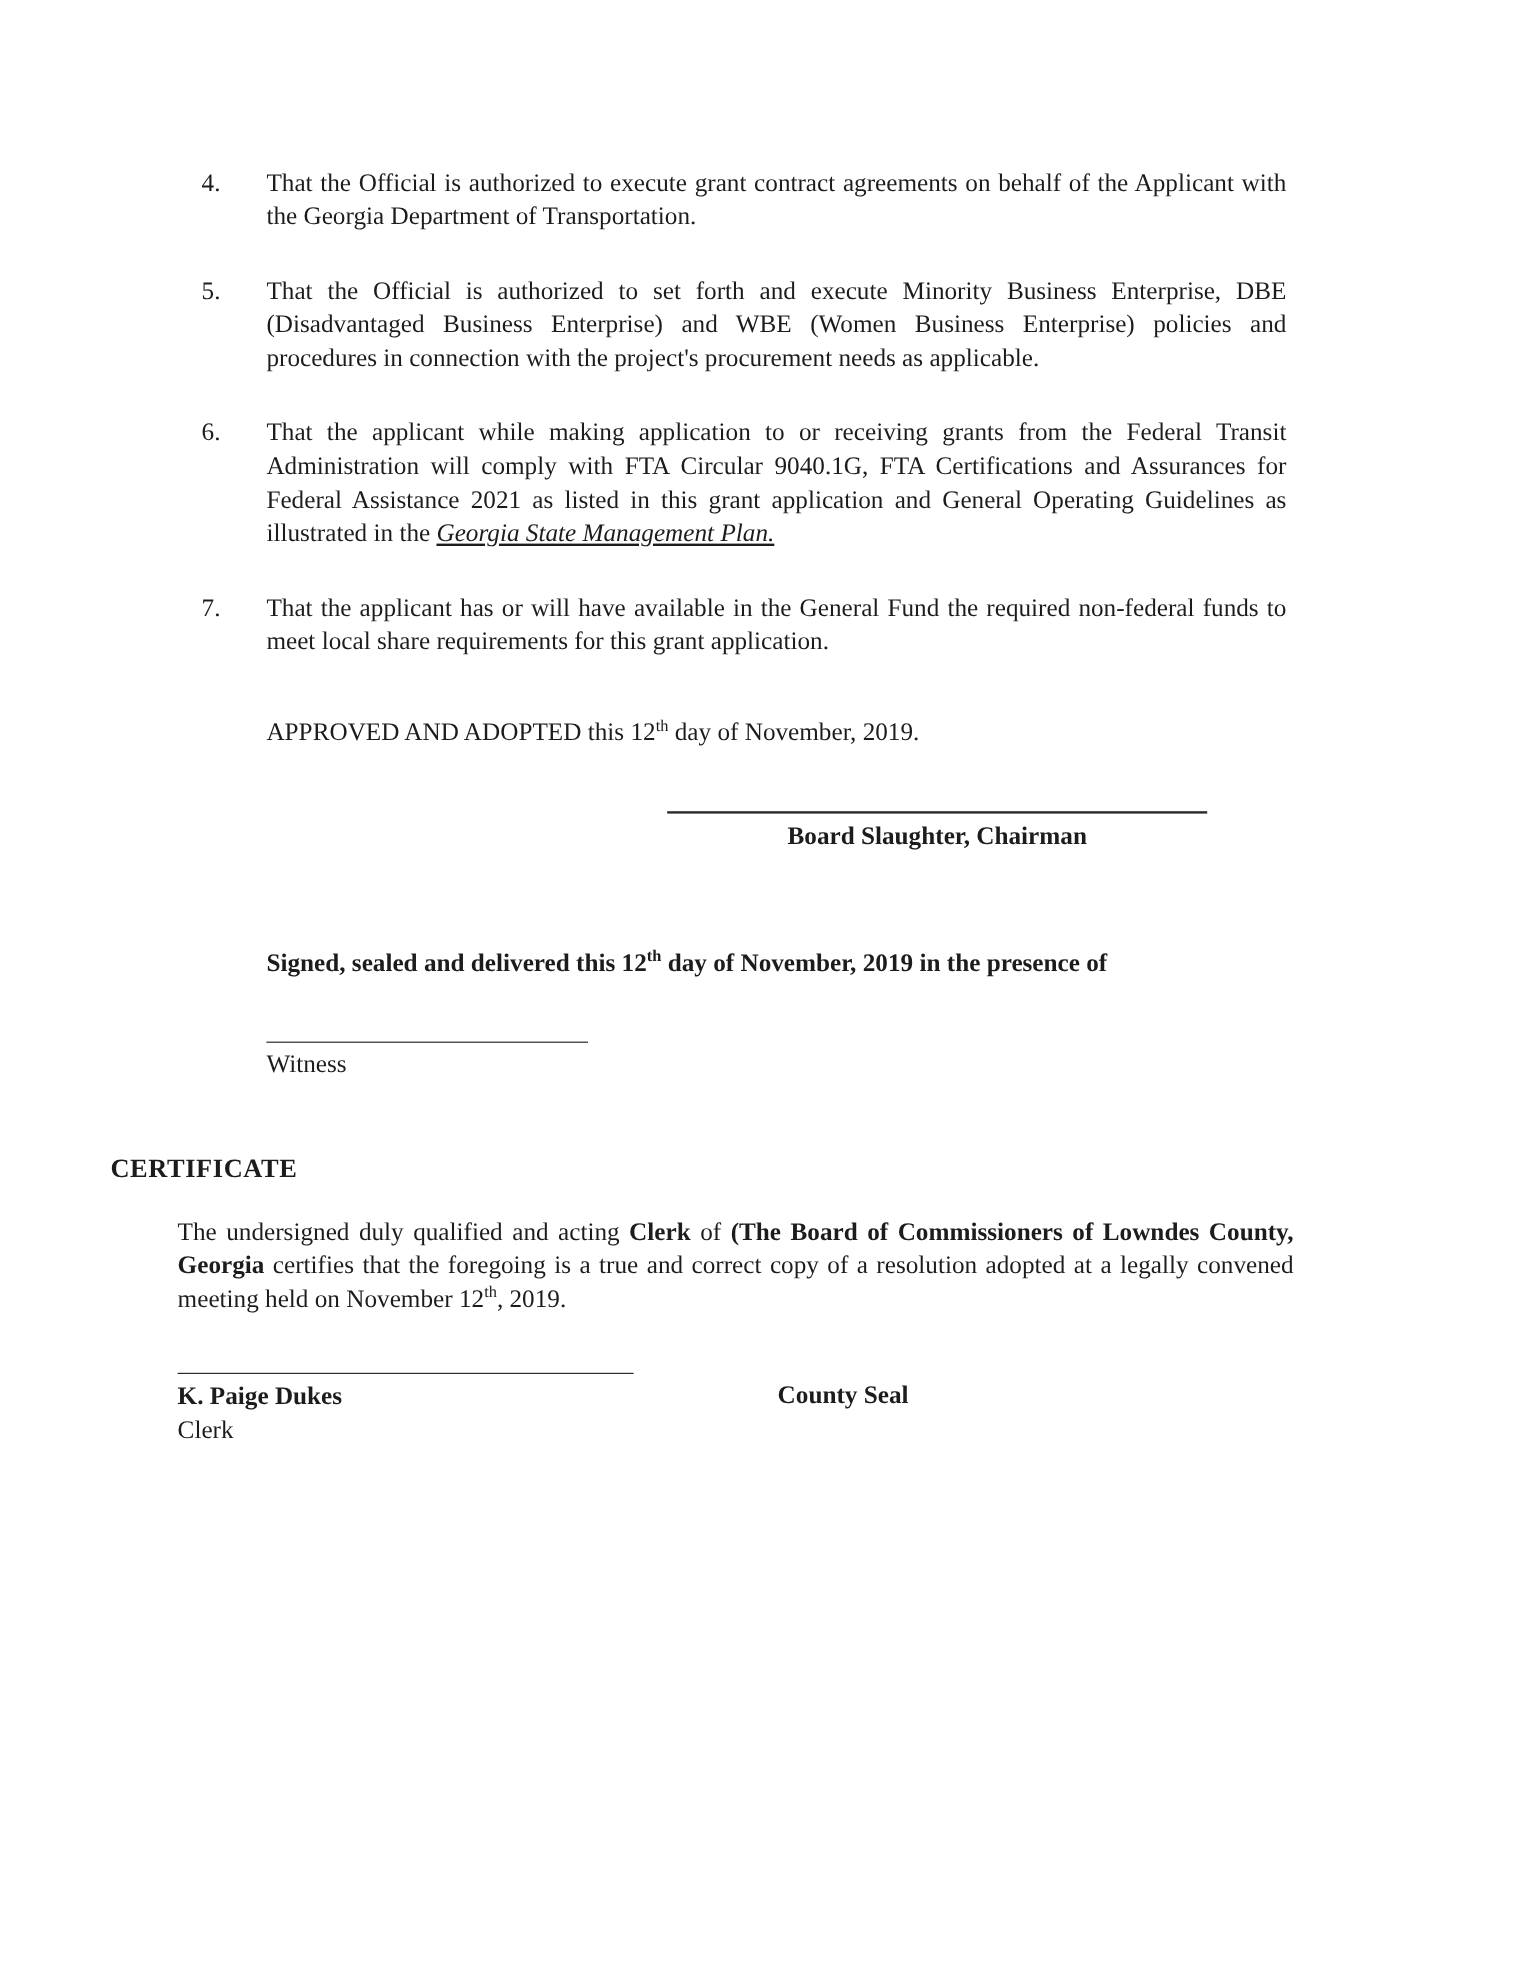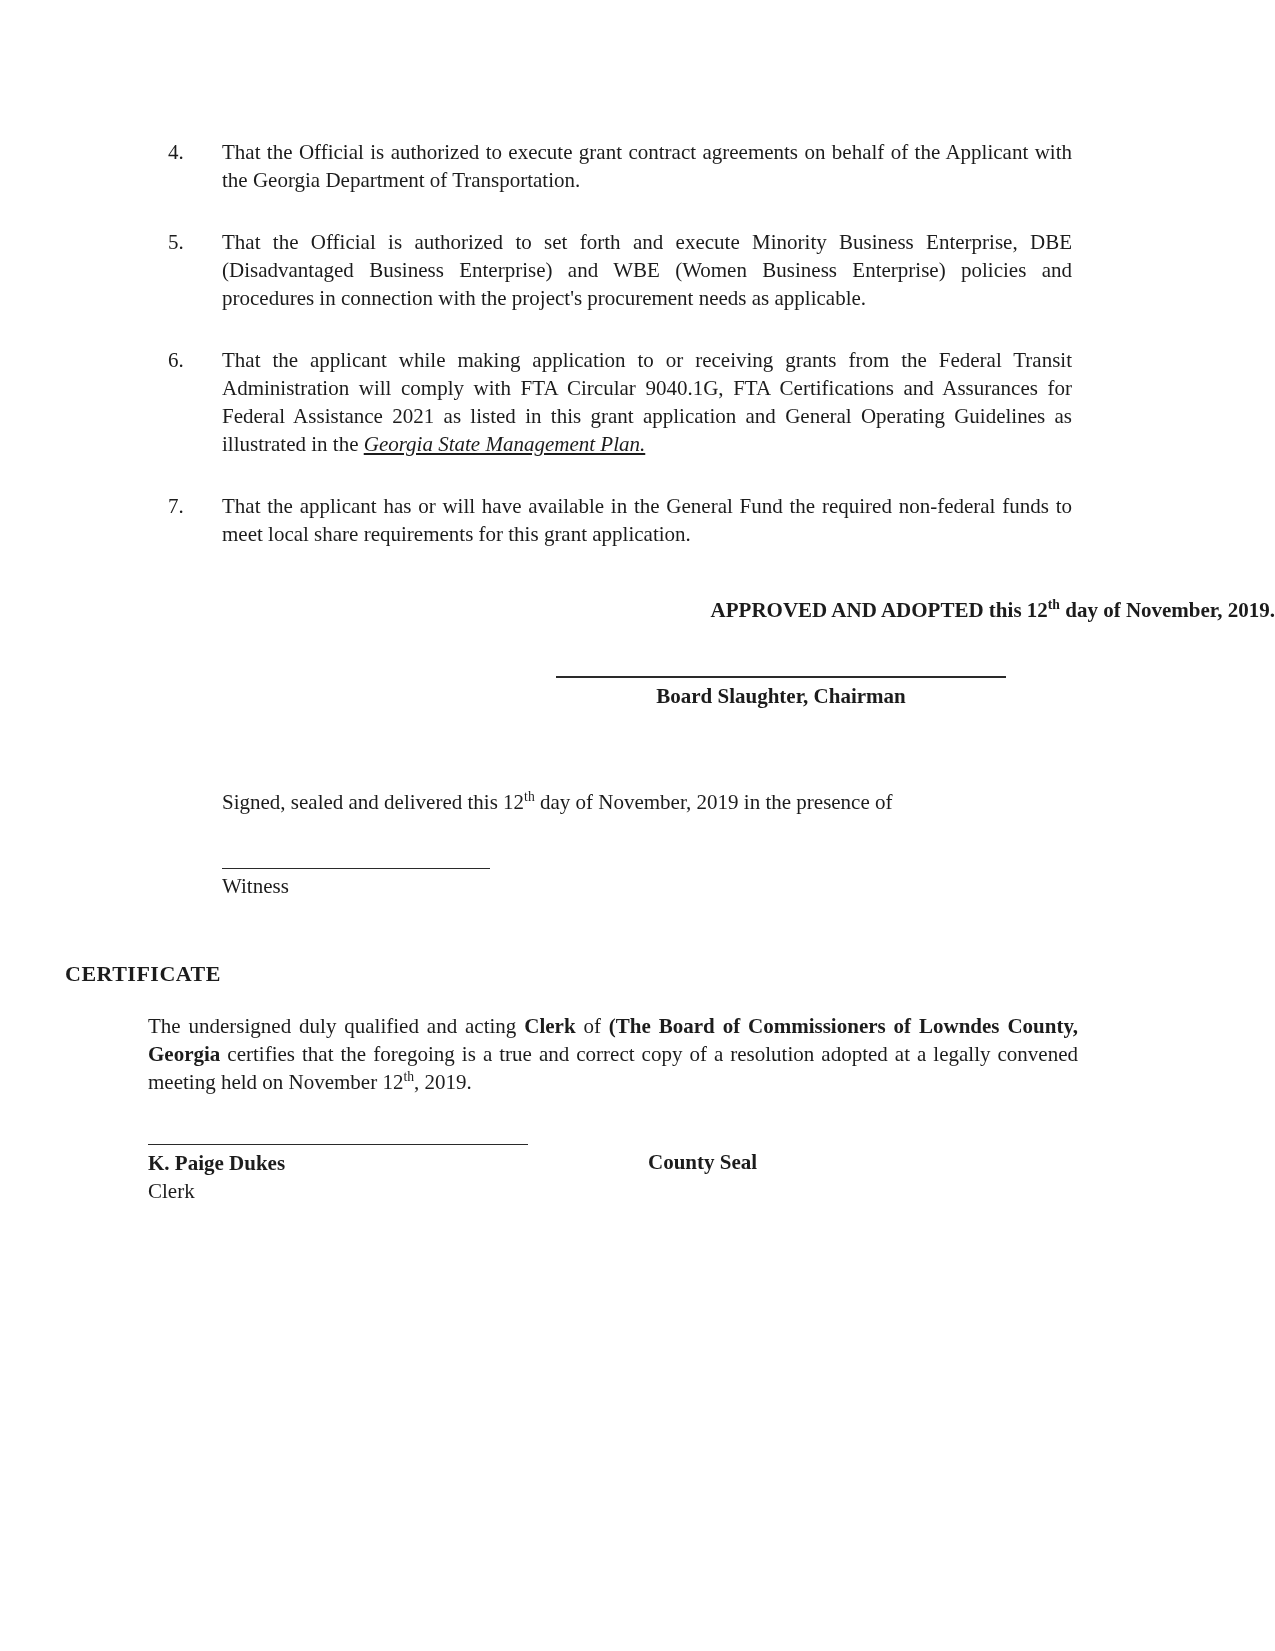--- a/index.html
+++ b/index.html
@@ -37,22 +37,21 @@
     margin: 0;
     width: 850px;
     text-align: justify;
   }
   .plan-link {
     font-style: italic;
     text-decoration: underline;
   }
   .approved-line {
     margin: 48px 0 0 222px;
-    font-weight: bold;
-    text-align: right;
+    font-weight: normal;
   }
   sup {
     font-size: 0.65em;
     line-height: 0;
   }
   .sig-chairman {
     margin-left: 556px;
     margin-top: 52px;
     width: 450px;
   }
@@ -61,36 +60,36 @@
     height: 0;
   }
   .sig-chairman .sig-label {
     text-align: center;
     font-weight: bold;
     padding-top: 4px;
   }
   .signed-line {
     margin: 78px 0 0 222px;
     width: 830px;
-    font-weight: normal;
+    font-weight: bold;
   }
   .sig-small {
     margin-left: 222px;
     margin-top: 52px;
     width: 268px;
   }
   .sig-small .sig-rule {
     border-top: 1.5px solid #2a2a2a;
   }
   .sig-small .sig-label {
     font-weight: normal;
     padding-top: 3px;
   }
   .certificate-heading {
-    margin: 60px 0 0 65px;
+    margin: 60px 0 0 92px;
     font-size: 22px;
     font-weight: bold;
     letter-spacing: 0.5px;
   }
   .certificate-body {
     margin: 24px 16px 0 148px;
     width: 930px;
     text-align: justify;
   }
   .certificate-body .b {

